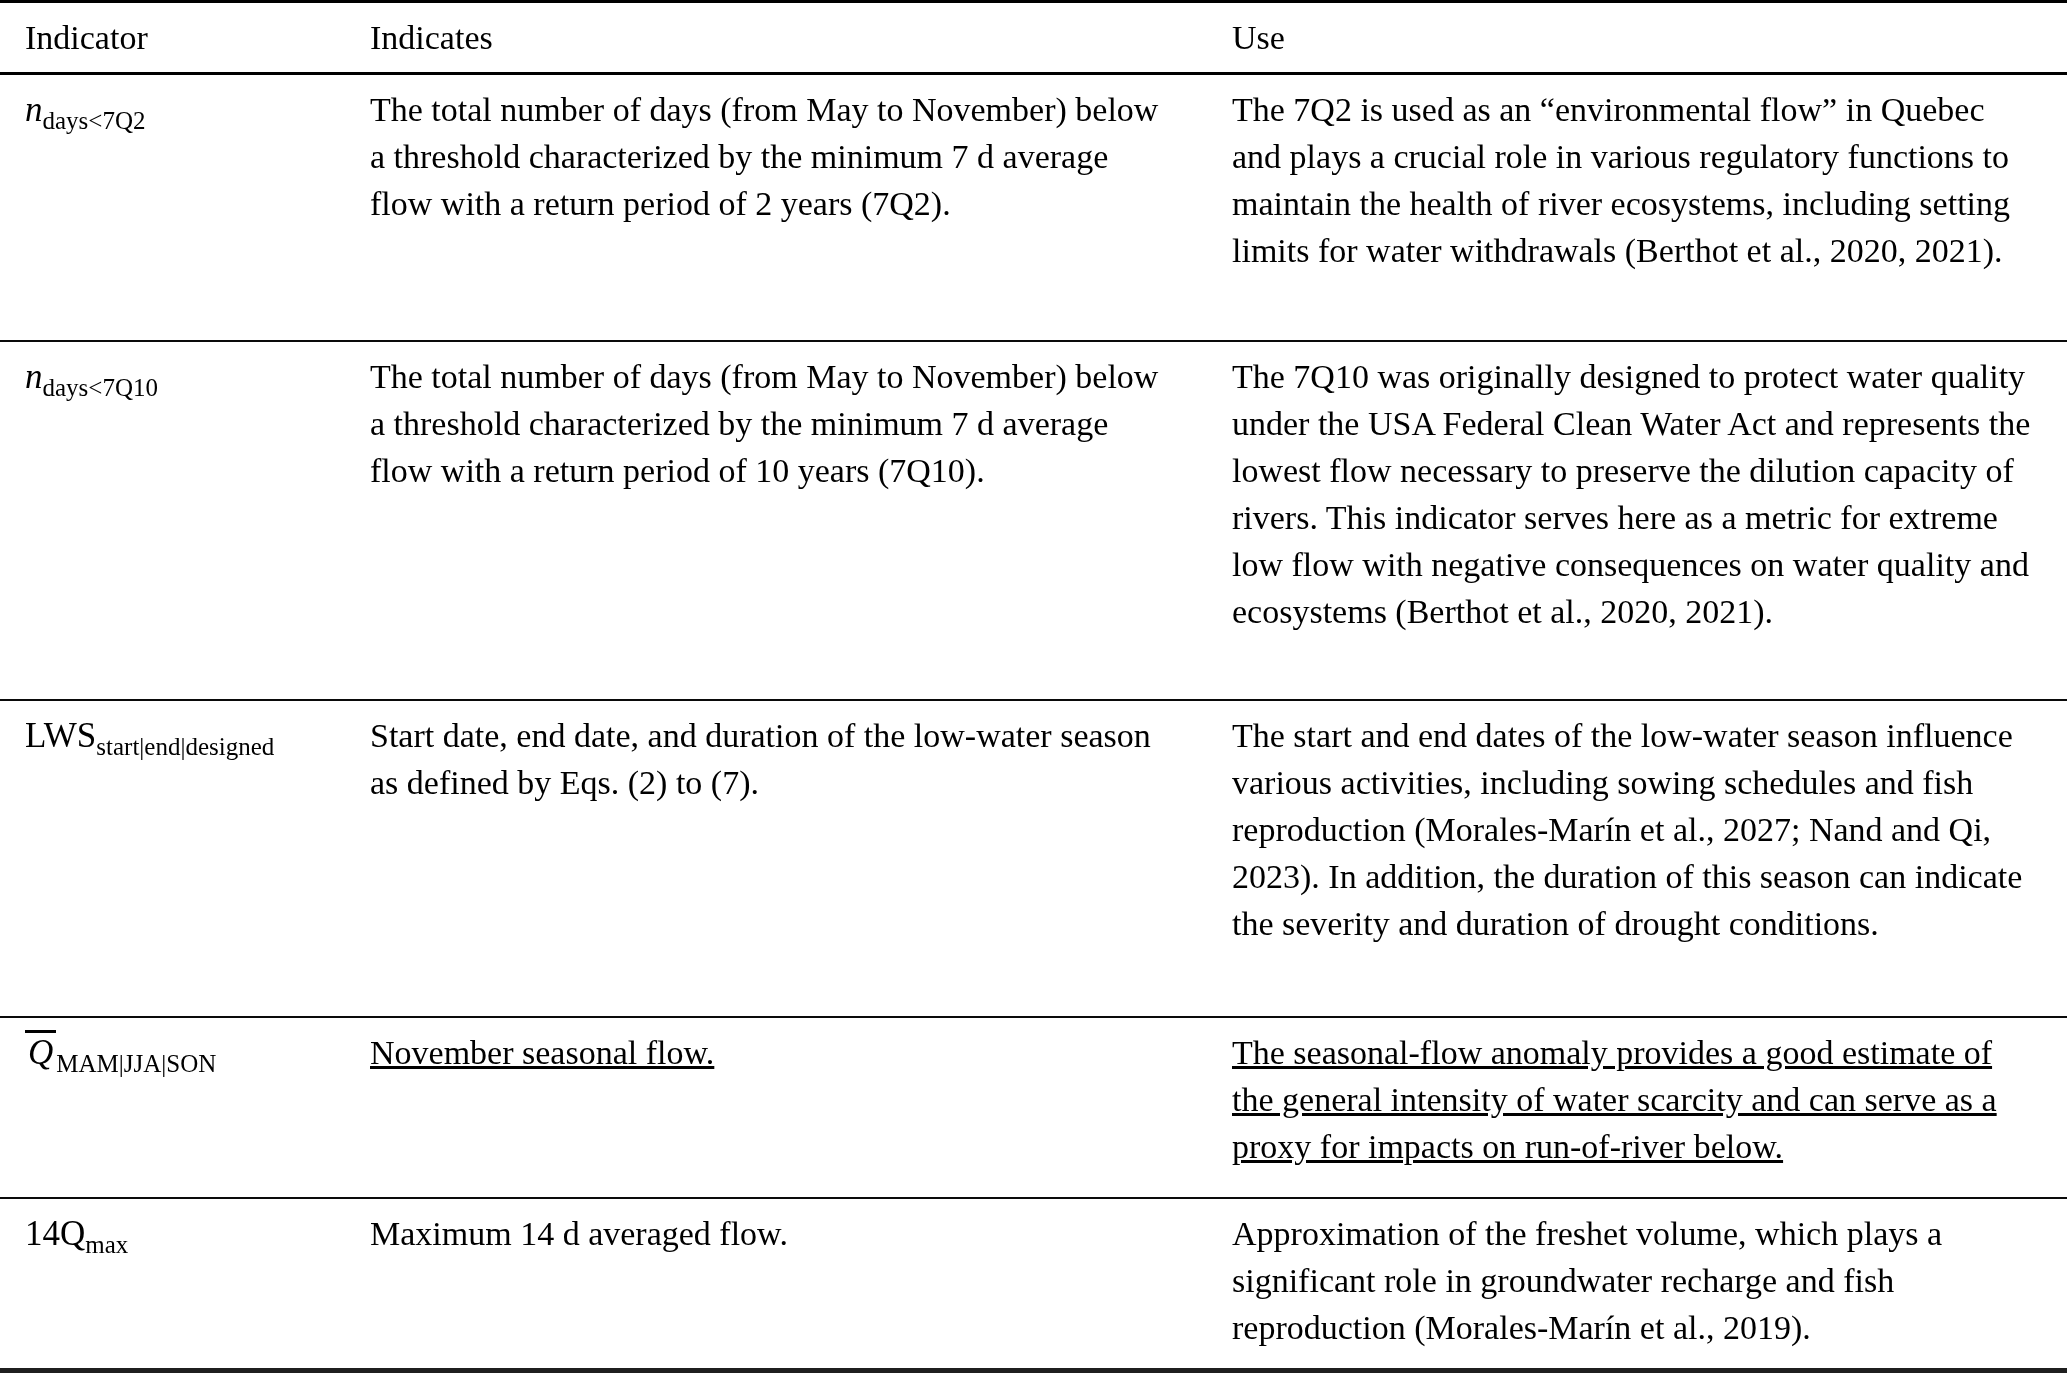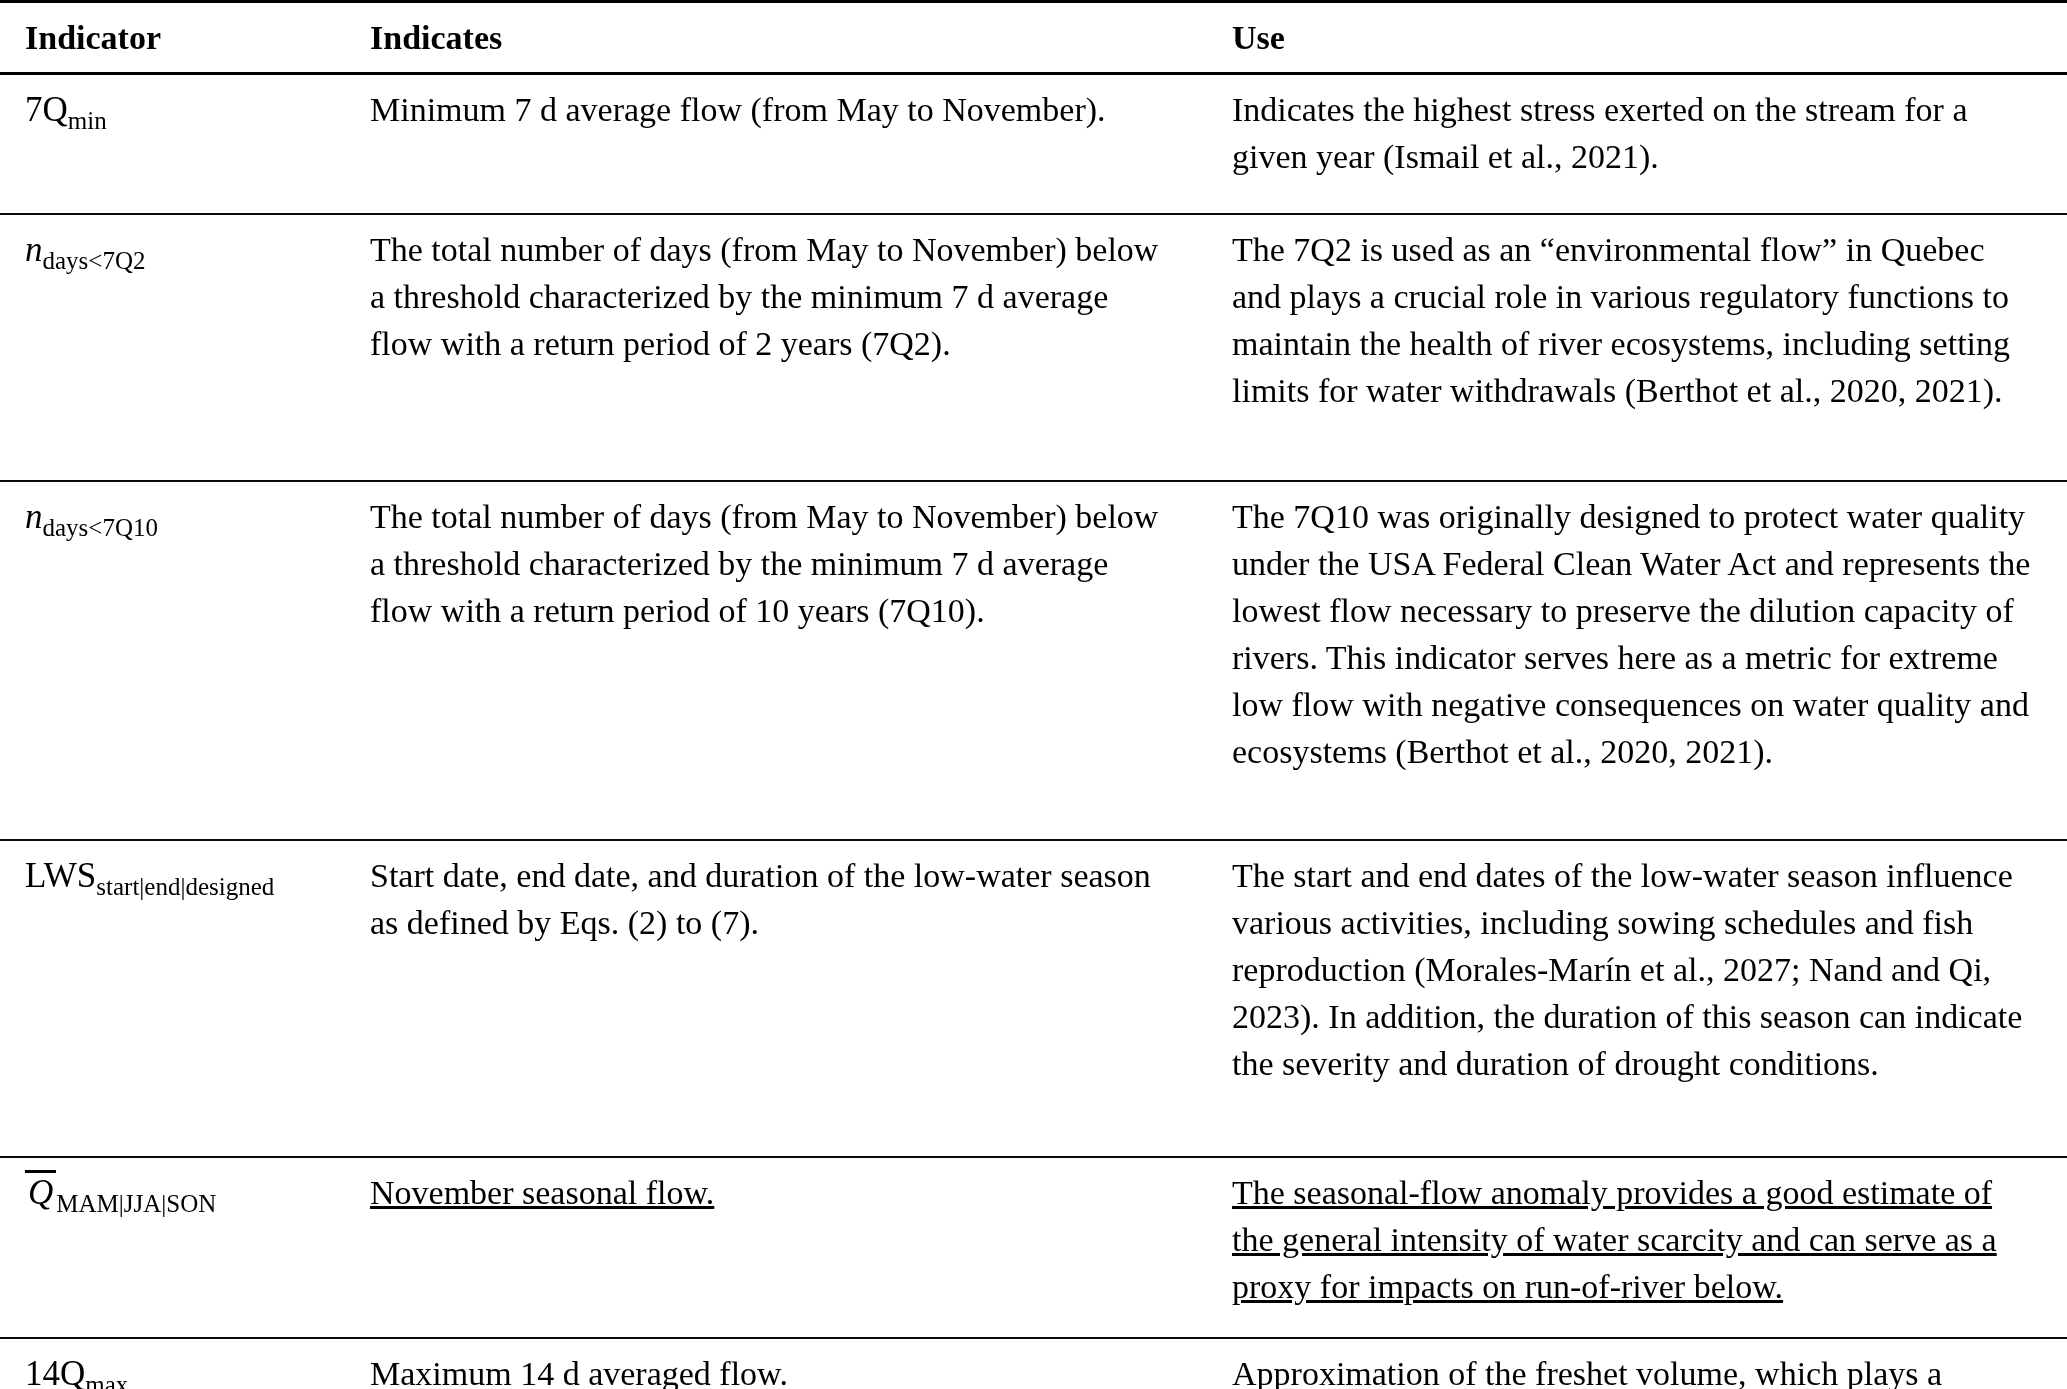--- a/index.html
+++ b/index.html
@@ -20,21 +20,21 @@
     table-layout: fixed;
     border-top: 3px solid #000;
     border-bottom: 5px solid #1f1f1f;
   }
   col.c1 { width: 345px; }
   col.c2 { width: 862px; }
   col.c3 { width: 860px; }
 
   thead th {
     text-align: left;
-    font-weight: bold;
+    font-weight: normal;
     font-size: 34px;
     line-height: 47px;
     vertical-align: middle;
     height: 65px;
     padding: 2px 20px 2px 25px;
     border-bottom: 3px solid #000;
   }
 
   tbody td {
     vertical-align: top;
@@ -78,27 +78,20 @@
       <col class="c3">
   </colgroup>
   <thead>
     <tr>
       <th>Indicator</th>
       <th>Indicates</th>
       <th>Use</th>
     </tr>
   </thead>
   <tbody>
-    <tr class="r1">
-      <td>
-        <span class="ind"><span>7Q</span><sub>min</sub></span>
-      </td>
-      <td>Minimum 7 d average flow (from May to November).</td>
-      <td>Indicates the highest stress exerted on the stream for a given year (Ismail et al., 2021).</td>
-    </tr>
     <tr class="r2">
       <td>
         <span class="ind"><span class="it">n</span><sub>days&lt;7Q2</sub></span>
       </td>
       <td>The total number of days (from May to November) below a threshold characterized by the minimum 7 d average flow with a return period of 2 years (7Q2).</td>
       <td>The 7Q2 is used as an “environmental flow” in Quebec and plays a crucial role in various regulatory functions to maintain the health of river ecosystems, including setting limits for water withdrawals (Berthot et al., 2020, 2021).</td>
     </tr>
     <tr class="r3">
       <td>
         <span class="ind"><span class="it">n</span><sub>days&lt;7Q10</sub></span>

